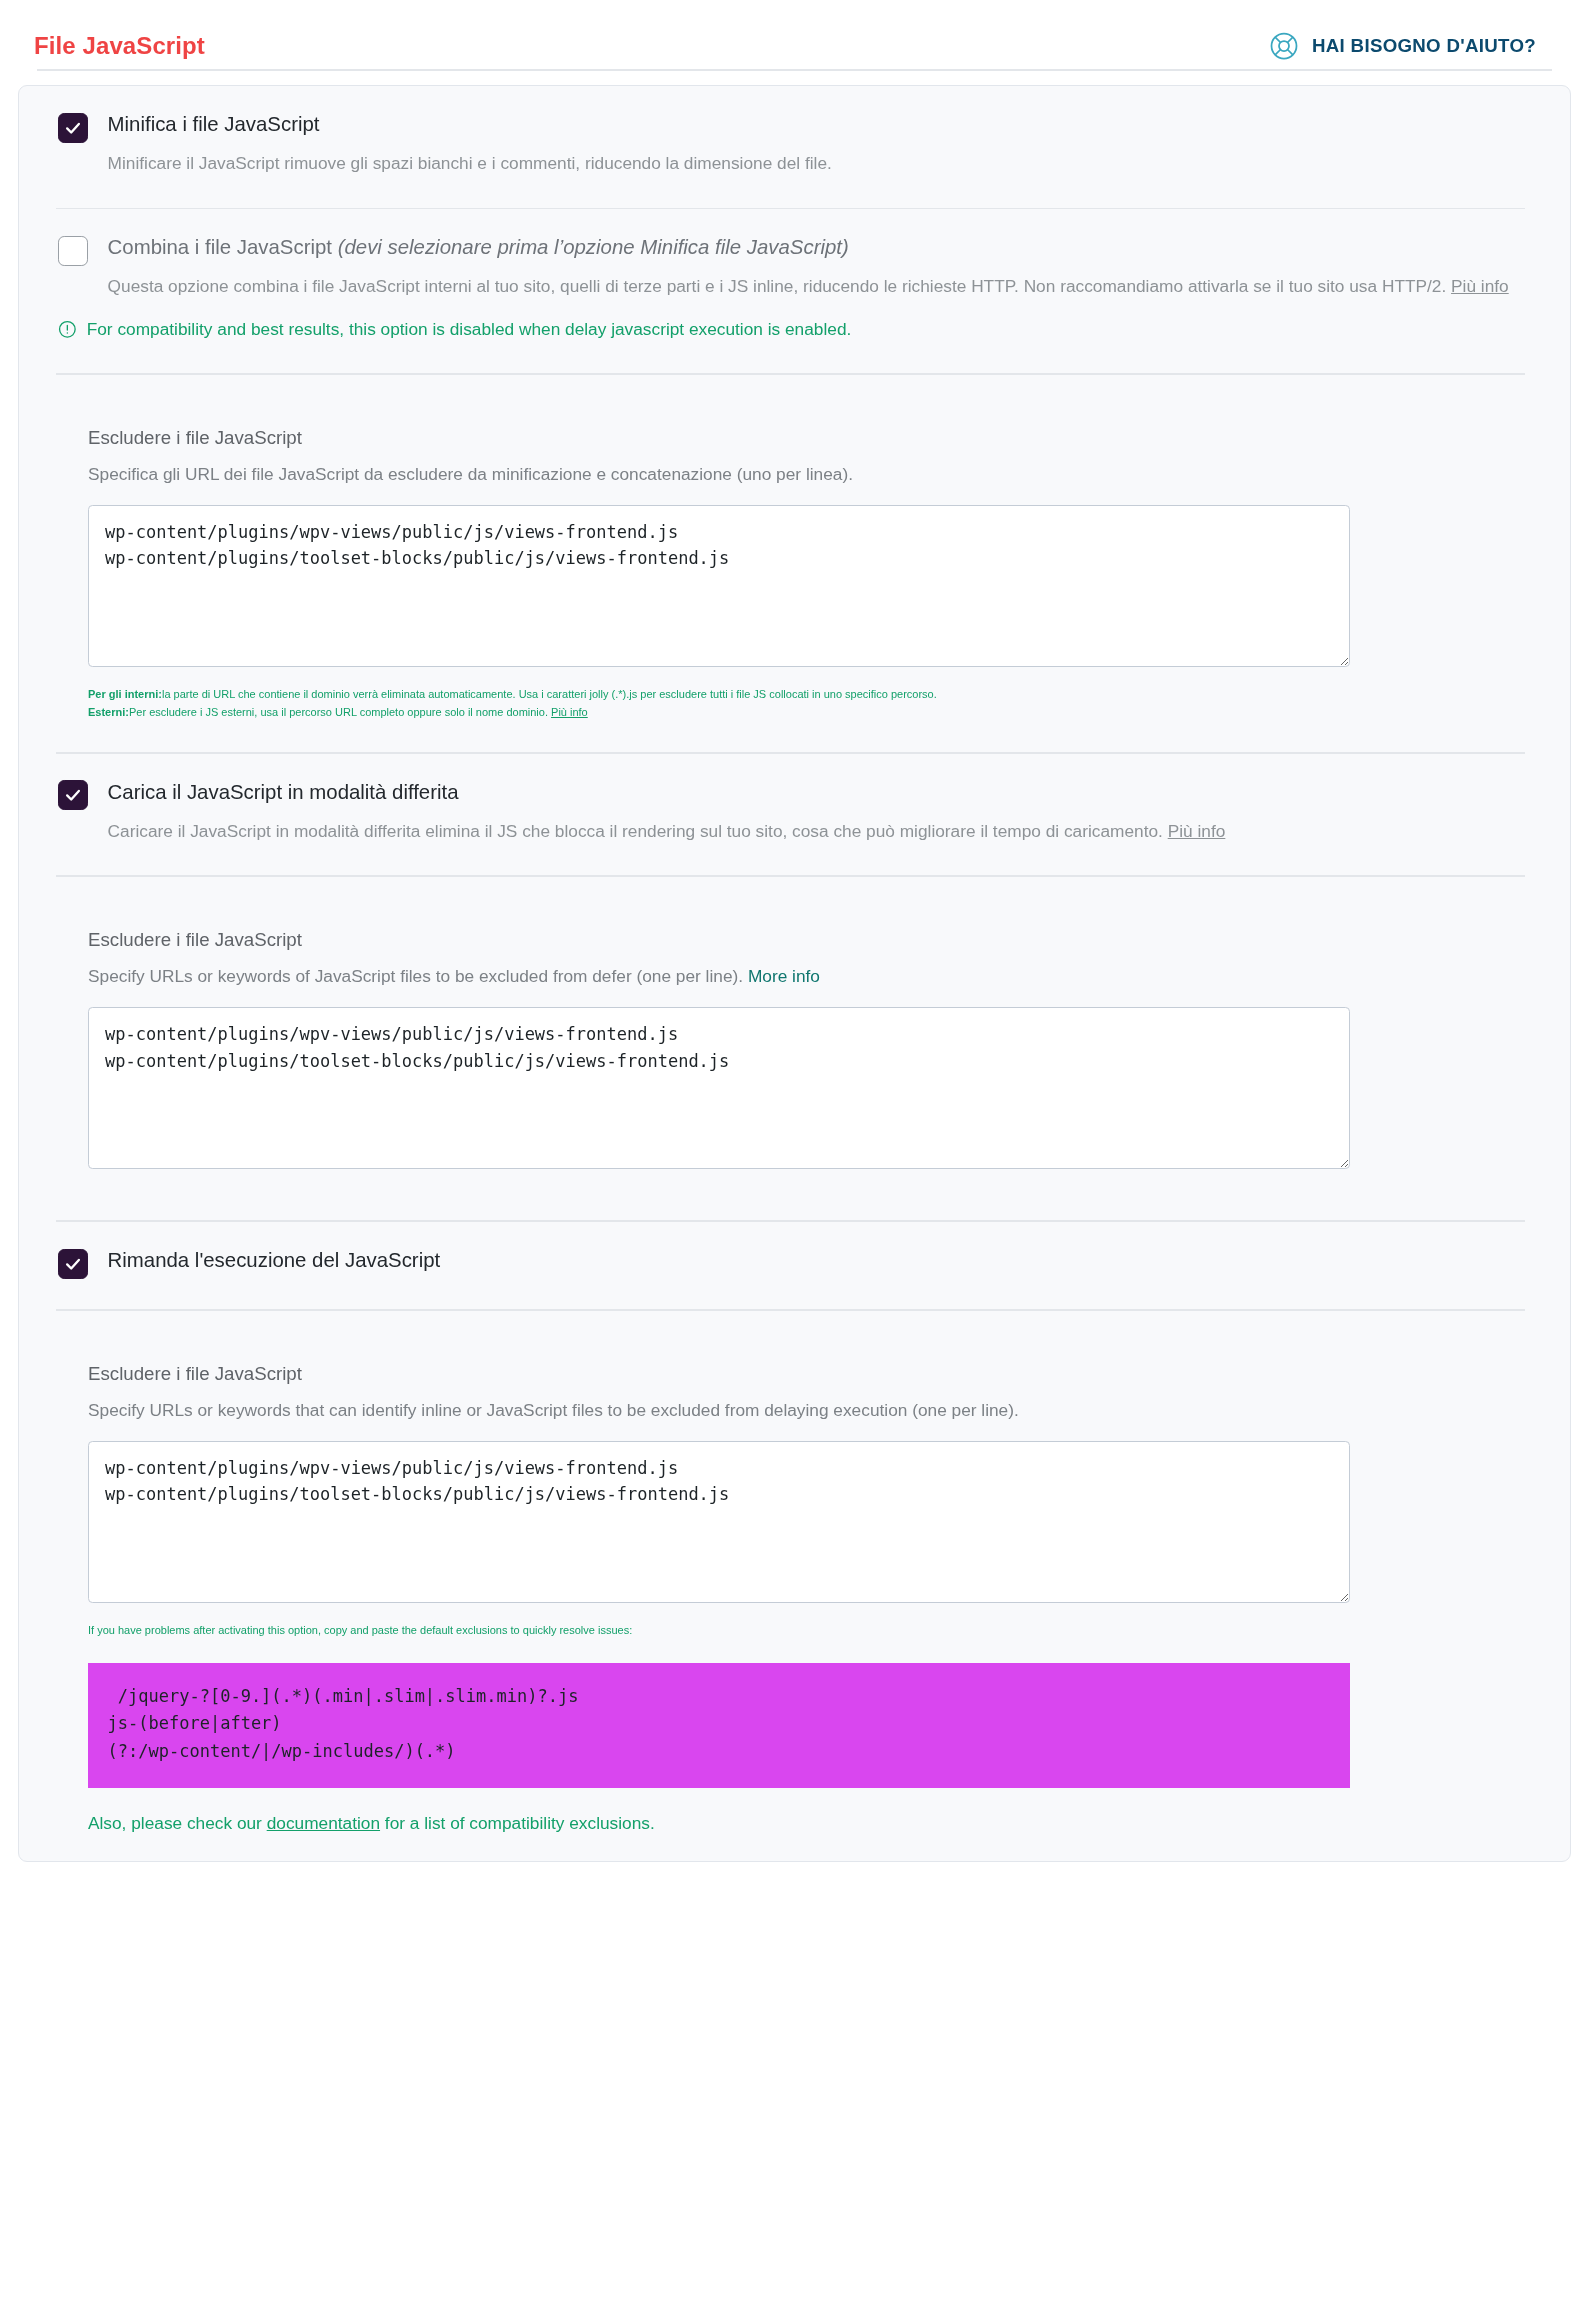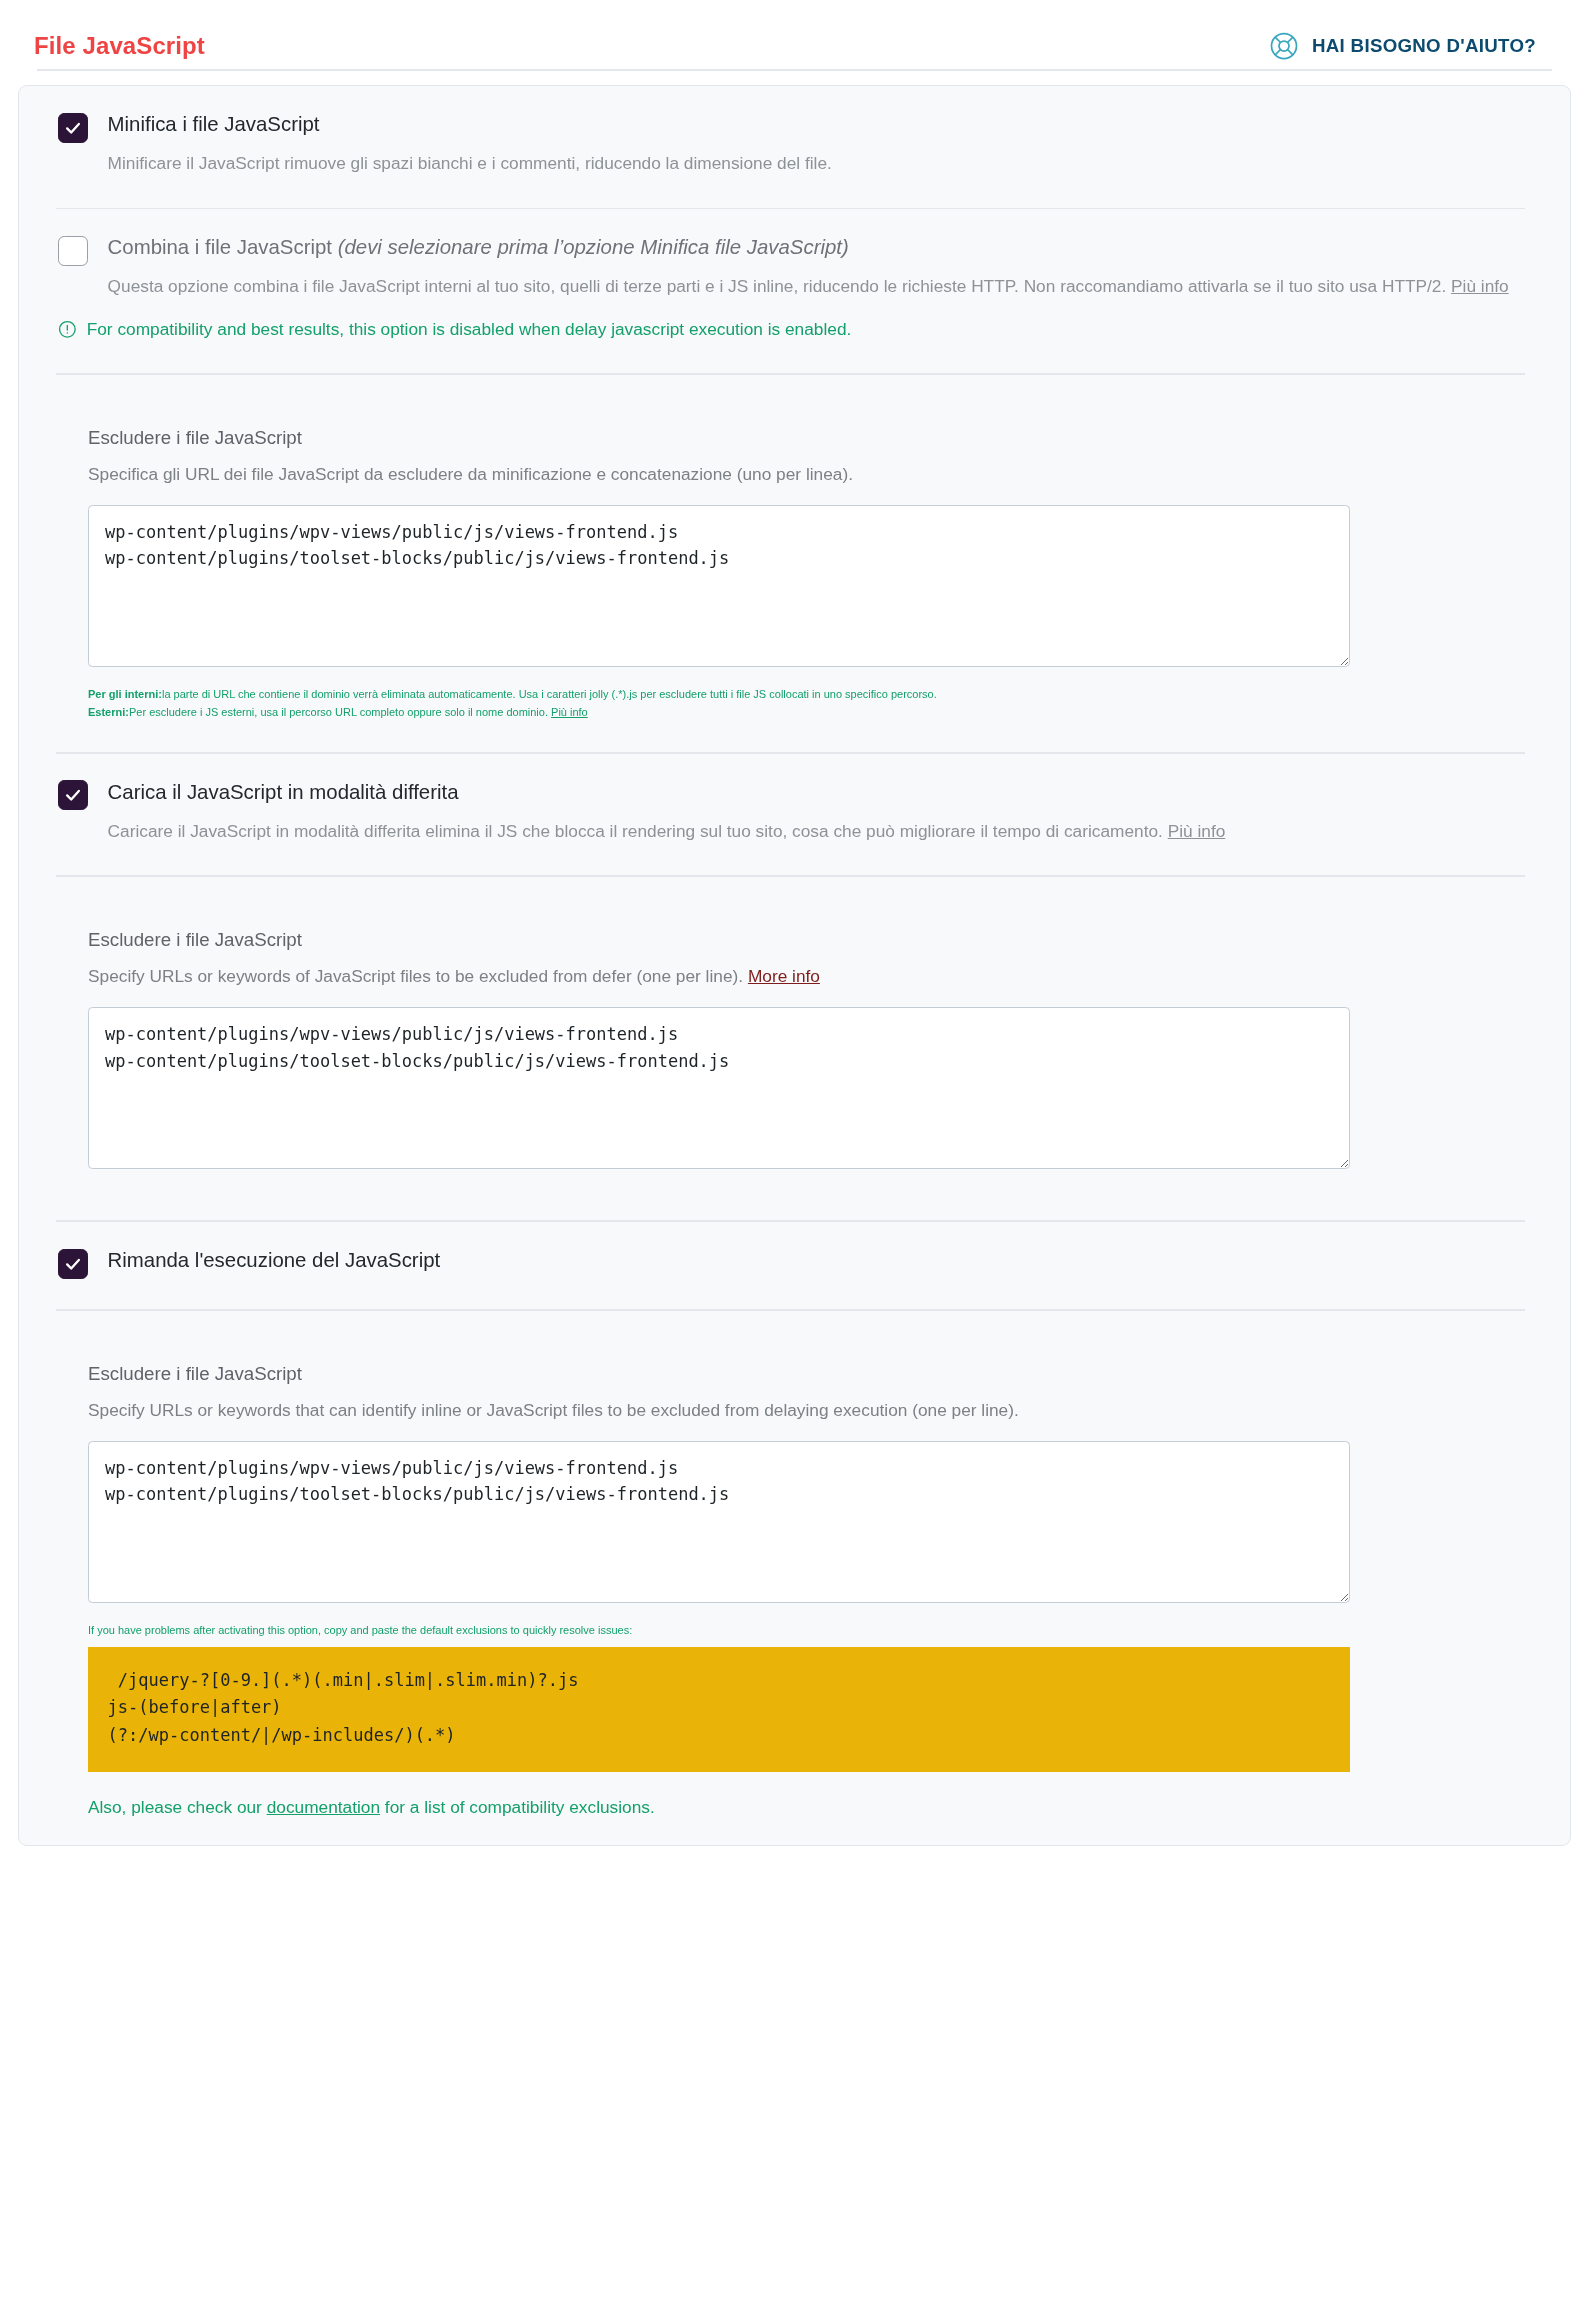--- a/index.html
+++ b/index.html
@@ -156,22 +156,21 @@
     margin-top: 25px;
   }
   .sub-desc {
     font-size: 17.3px;
     color: #7c8186;
     margin-top: 12.4px;
     line-height: 1.6;
     max-width: 1297px;
   }
   .sub-desc a {
-    color: #7f1d1d;
-    text-decoration: underline;
+    color: #0f766e;
   }
 
   textarea.exclusion {
     display: block;
     margin-top: 16px;
     width: 1262px;
     height: 162px;
     border: 1.8px solid #c4ccd6;
     border-radius: 4.4px;
     background: #ffffff;
@@ -192,22 +191,22 @@
     margin-top: 19.6px;
     max-width: 1271px;
   }
   .green-help b { font-weight: bold; }
   .green-help a {
     color: #13a06a;
     text-decoration: underline;
   }
 
   .code-box {
-    margin-top: 7px;
-    background: #eab308;
+    margin-top: 23px;
+    background: #d946ef;
     padding: 19.6px 19.6px 23px 19.6px;
     width: 1262px;
     font-family: "DejaVu Sans Mono", monospace;
     font-size: 17px;
     line-height: 1.62;
     color: #1d2327;
     white-space: pre;
     overflow: hidden;
   }
 

